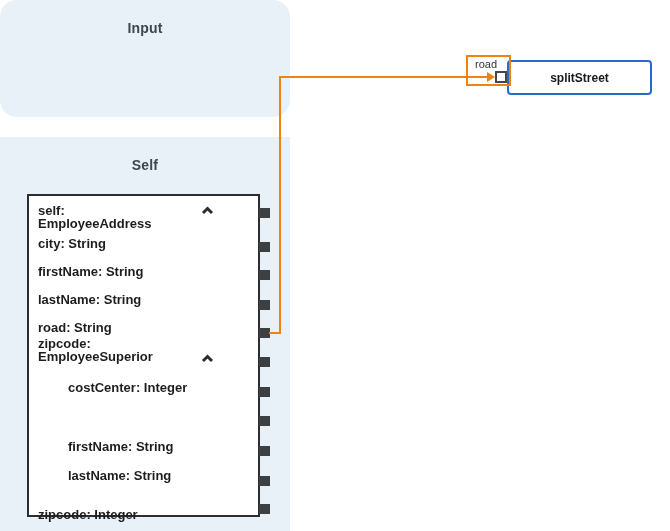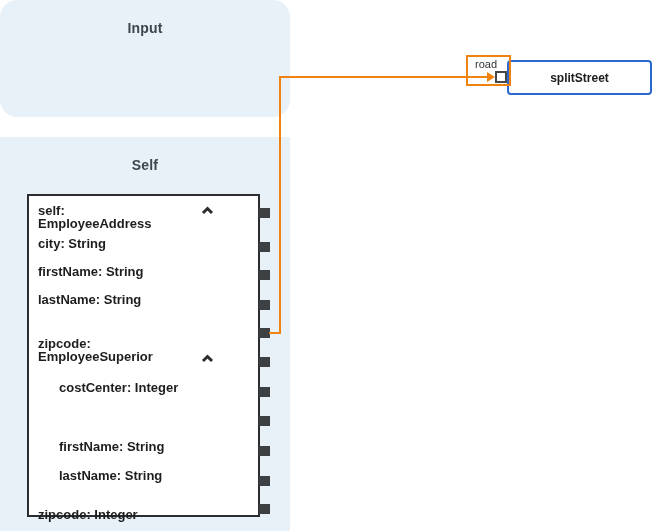--- a/index.html
+++ b/index.html
@@ -47,21 +47,21 @@
     left: 0;
     width: 100%;
     font-size: 13px;
     font-weight: bold;
     color: #1d1d1d;
     line-height: 13px;
   }
   .tree-label { display: inline-block; max-width: 120px; }
   .lvl0 { padding-left: 9px; }
   .lvl1 { padding-left: 9px; }
-  .lvl2 { padding-left: 30px; }
+  .lvl2 { padding-left: 39px; }
   .r0  { top: 8px; }
   .r1  { top: 41px; }
   .r2  { top: 69px; }
   .r3  { top: 97px; }
   .r4  { top: 125px; }
   .r5  { top: 141px; }
   .r6  { top: 185px; }
   .r7  { top: 216px; }
   .r8  { top: 244px; }
   .r9  { top: 273px; }
@@ -182,20 +182,23 @@
     </div>
 
     <div class="tree-row r2 lvl1">
       <span class="tree-label">firstName: String</span>
     </div>
 
     <div class="tree-row r3 lvl1">
       <span class="tree-label">lastName: String</span>
     </div>
 
+    <div class="tree-row r4 lvl1">
+      <span class="tree-label">road: String</span>
+    </div>
 
     <div class="tree-row r5 lvl1">
       <span class="tree-label">zipcode: EmployeeSuperior</span>
       <span class="chevron">
         <svg width="13" height="10" viewBox="0 0 13 10">
             <path d="M2 7 L6.5 2.5 L11 7" stroke="#2b2d30" stroke-width="3" fill="none" stroke-linejoin="miter"></path>
           </svg>
       </span>
     </div>
 

